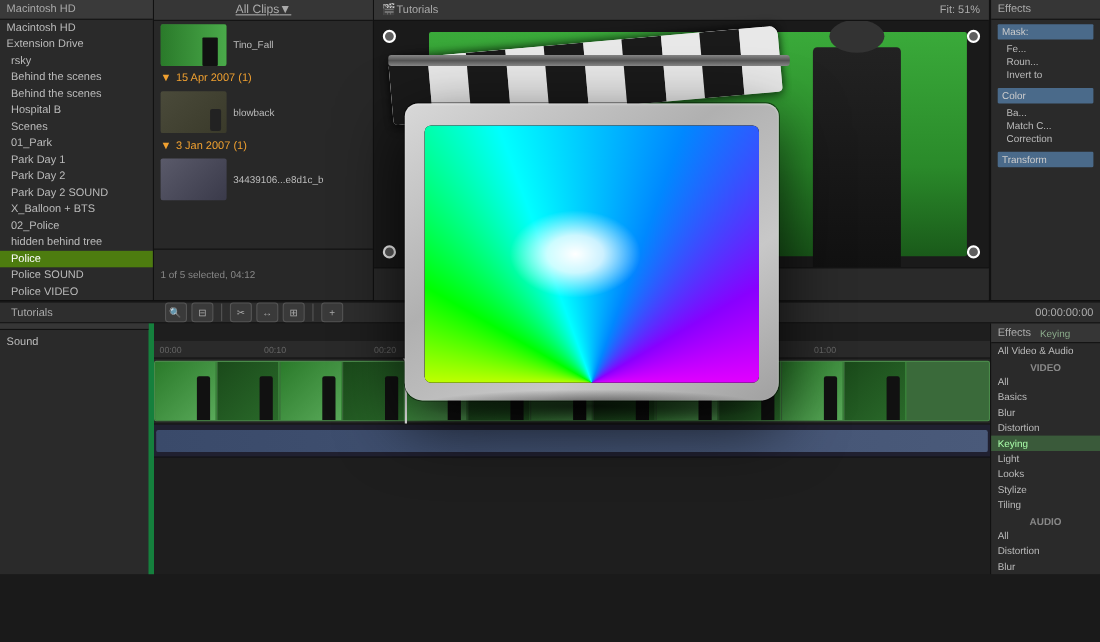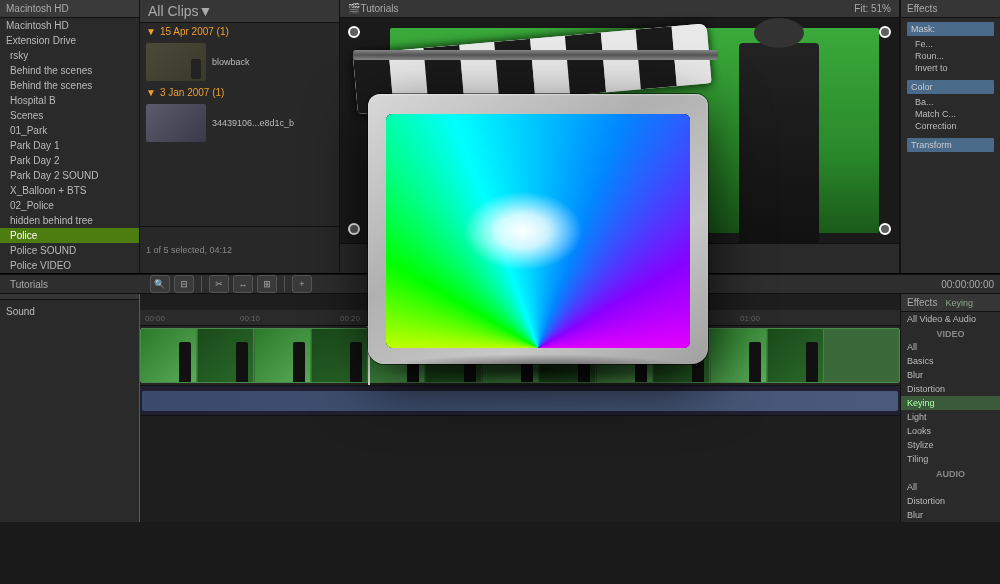--- a/index.html
+++ b/index.html
@@ -66,26 +66,27 @@
       width: 200px;
       background: #282828;
       border-right: 1px solid #111;
       flex-shrink: 0;
       display: flex;
       flex-direction: column;
     }
     .clips-panel .panel-header {
       background: #363636;
       padding: 3px 8px;
-      font-size: 14px;
+      font-size: 11px;
       color: #aaa;
       border-bottom: 1px solid #111;
       display: flex;
       align-items: center;
-      justify-content: flex-start;
+      justify-content: center;
+      text-decoration: underline;
     }
     .clips-panel .clip-date-group {
       padding: 3px 6px;
       font-size: 10px;
       color: #f0a030;
       display: flex;
       align-items: center;
       gap: 4px;
     }
     .clip-thumbnail-item {
@@ -256,21 +257,21 @@
     .bottom-section {
       display: flex;
       flex: 1;
       height: calc(584px - 330px);
     }
 
     
     .bottom-left {
       width: 140px;
       background: #2a2a2a;
-      border-right: 1px solid #15803d;
+      border-right: 5px solid #15803d;
       flex-shrink: 0;
       display: flex;
       flex-direction: column;
     }
     .sound-label {
       padding: 6px 6px 2px;
       font-size: 10px;
       color: #bbb;
     }
 
@@ -585,20 +586,27 @@
       <div class="lib-item"><span>Police SOUND</span></div>
       <div class="lib-item"><span>Police VIDEO</span></div>
     </div>
 
     <div class="clips-panel">
       <div class="panel-header">
         <span>All Clips</span>
         <span>▼</span>
       </div>
 
+      <div class="clip-thumbnail-item">
+        <div class="clip-thumb clip-thumb-green">
+          <div class="clip-thumb-inner-green-bg"></div>
+          <div class="clip-thumb-inner-person2"></div>
+        </div>
+        <span class="clip-thumb-label">Tino_Fall</span>
+      </div>
 
       <div class="clip-date-group">
         <span>▼</span>
         <span>15 Apr 2007 (1)</span>
       </div>
       <div class="clip-thumbnail-item">
         <div class="clip-thumb clip-thumb-action">
           <div class="clip-thumb-inner-person"></div>
         </div>
         <span class="clip-thumb-label">blowback</span>

